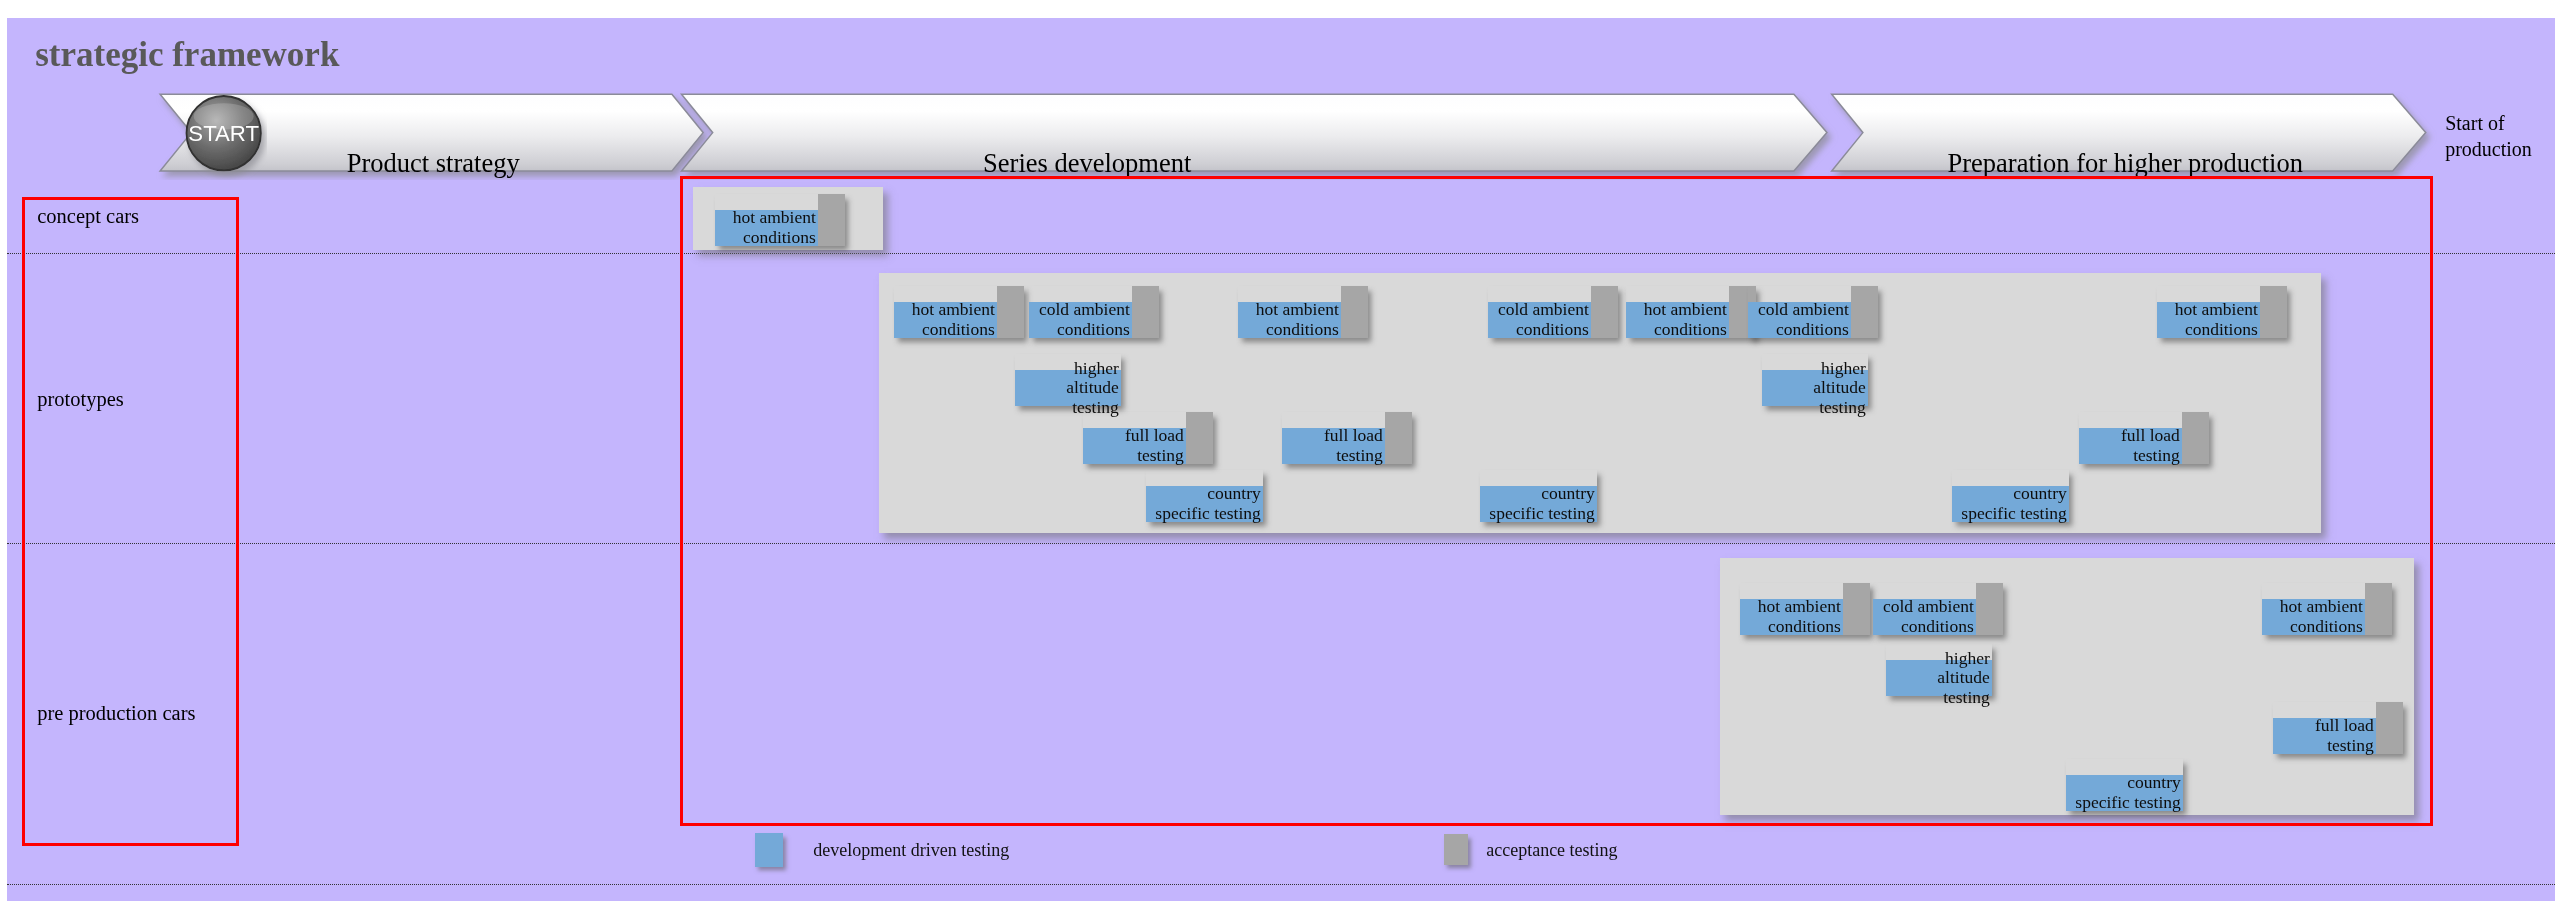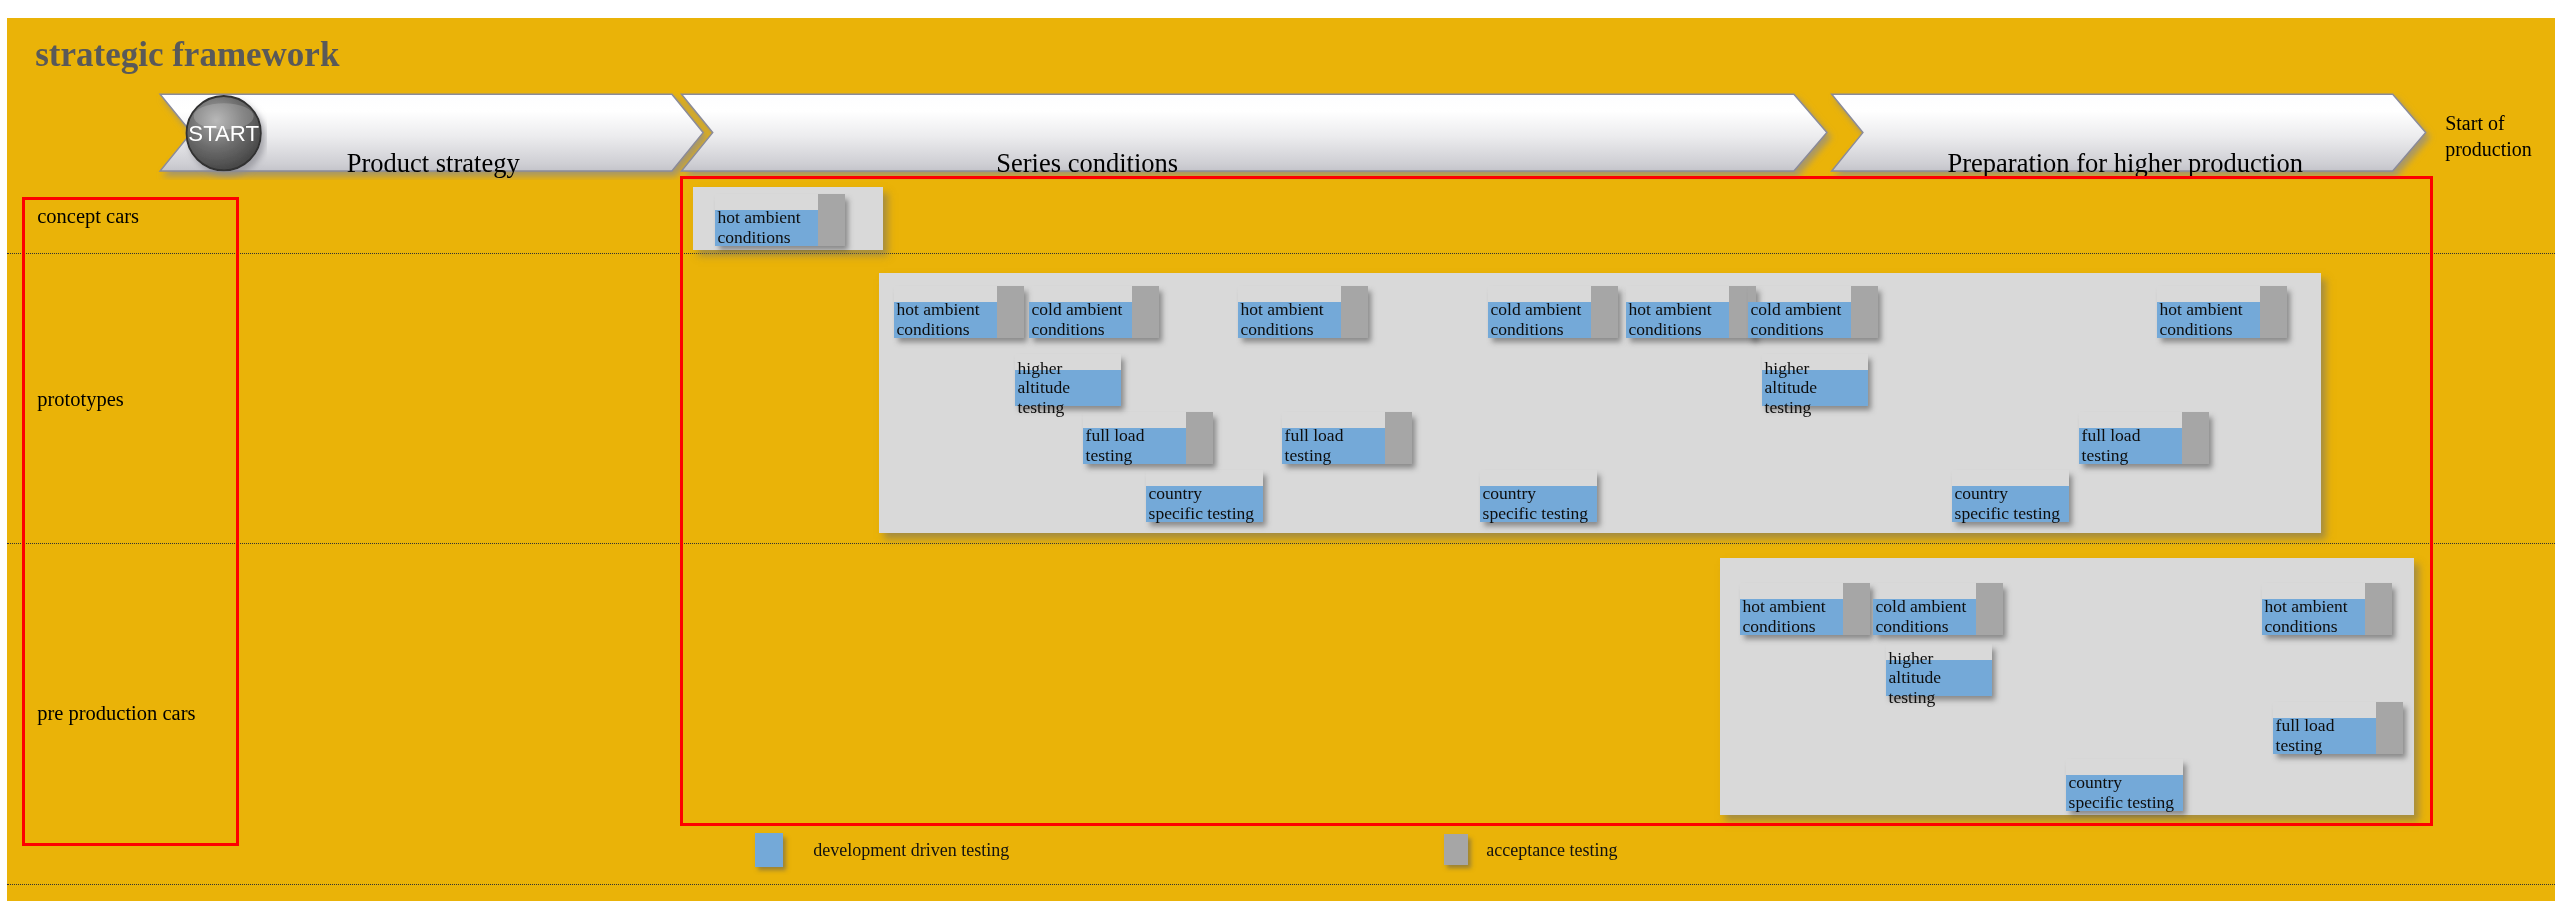--- a/index.html
+++ b/index.html
@@ -1,38 +1,38 @@
 <!DOCTYPE html>
 <html style="font-size:9.6px"><head>
 <meta charset="utf-8">
 <style>
   html,body{margin:0;padding:0;background:#ffffff;}
   #stage{position:relative;width:2576px;height:924px;background:#ffffff;overflow:hidden;
          font-family:"Liberation Serif", serif;}
-  #canvas{position:absolute;left:7.2px;top:18px;width:2548px;height:883px;background:#eab308;}
+  #canvas{position:absolute;left:7.2px;top:18px;width:2548px;height:883px;background:#c4b5fd;}
 
   .page-title{position:absolute;left:28px;top:17px;font-size:35px;font-weight:bold;color:#595959;letter-spacing:0px;}
 
   
   #chevrons{position:absolute;left:143px;top:72px;width:2293px;height:90px;}
   .phase-label{position:absolute;top:118px;transform:translateX(-50%);font-size:26.5px;color:#000;white-space:nowrap;margin-top:12px;}
   .sop-label{position:absolute;left:2438px;top:93px;width:141px;font-size:20px;line-height:1.28;color:#000;}
 
   
   .dotline{position:absolute;left:0;width:2548px;height:0;border-top:1.8px dotted #333;}
 
   
   .redbox{position:absolute;border:3.6px solid #fe0000;background:transparent;}
 
   
   .panel{position:absolute;background:#d9d9d9;box-shadow:5.4px 6px 7.2px rgba(110,110,110,0.55);}
 
   
   .block{position:absolute;display:flex;height:52px;box-shadow:4.2px 4.8px 5.4px rgba(70,70,70,0.55);}
-  .block-fill{display:flex;align-items:center;justify-content:center;text-align:left;
+  .block-fill{display:flex;align-items:center;justify-content:center;text-align:right;
               font-size:17.5px;line-height:1.12;color:#0d0d0d;padding:0 2.4px;box-sizing:border-box;margin-top:16px;}
   .block-accept{width:27px;height:100%;}
 
   
   .legend-swatch{position:absolute;box-shadow:3px 3.6px 4.2px rgba(90,90,90,0.55);}
   .legend-label{position:absolute;font-size:18px;color:#111;white-space:nowrap;}
 </style>
 </head>
 <body>
 
@@ -68,21 +68,21 @@
         <path d="M880 7 H2734 L2789 71 L2734 135 H880 L932 71 Z" fill="url(#chevGrad)" stroke="#8b8b99" stroke-width="2.5"></path>
         <path d="M2797 7 H3732 L3787 71 L3732 135 H2797 L2849 71 Z" fill="url(#chevGrad)" stroke="#8b8b99" stroke-width="2.5"></path>
       </g>
       <g filter="url(#ds)">
         <circle cx="117" cy="72" r="62" fill="url(#sphGrad)" stroke="#303030" stroke-width="3"></circle>
         <ellipse cx="117" cy="44" rx="50" ry="22" fill="#ffffff" opacity="0.18"></ellipse>
       </g>
       <text x="117" y="85" text-anchor="middle" font-family="Liberation Sans, sans-serif" font-size="37" fill="#ffffff" id="start-text">START</text>
     </svg>
     <div class="phase-label" style="left:426px">Product strategy</div>
-    <div class="phase-label" style="left:1080px">Series conditions</div>
+    <div class="phase-label" style="left:1080px">Series development</div>
     <div class="phase-label" style="left:2118px">Preparation for higher production</div>
     <div class="sop-label">Start of production</div>
 
     <div class="panel" style="left:686px;top:169px;width:190px;height:63px;"></div>
     <div class="panel" style="left:872px;top:255px;width:1442px;height:260px;"></div>
     <div class="panel" style="left:1713px;top:540px;width:694px;height:257px;"></div>
 
     <div id="blocks">
         <div class="block" style="left: 708px; top: 176px;">
           <div class="block-fill" style="width: 103px; background: rgb(116, 169, 216);">hot ambient conditions</div>

